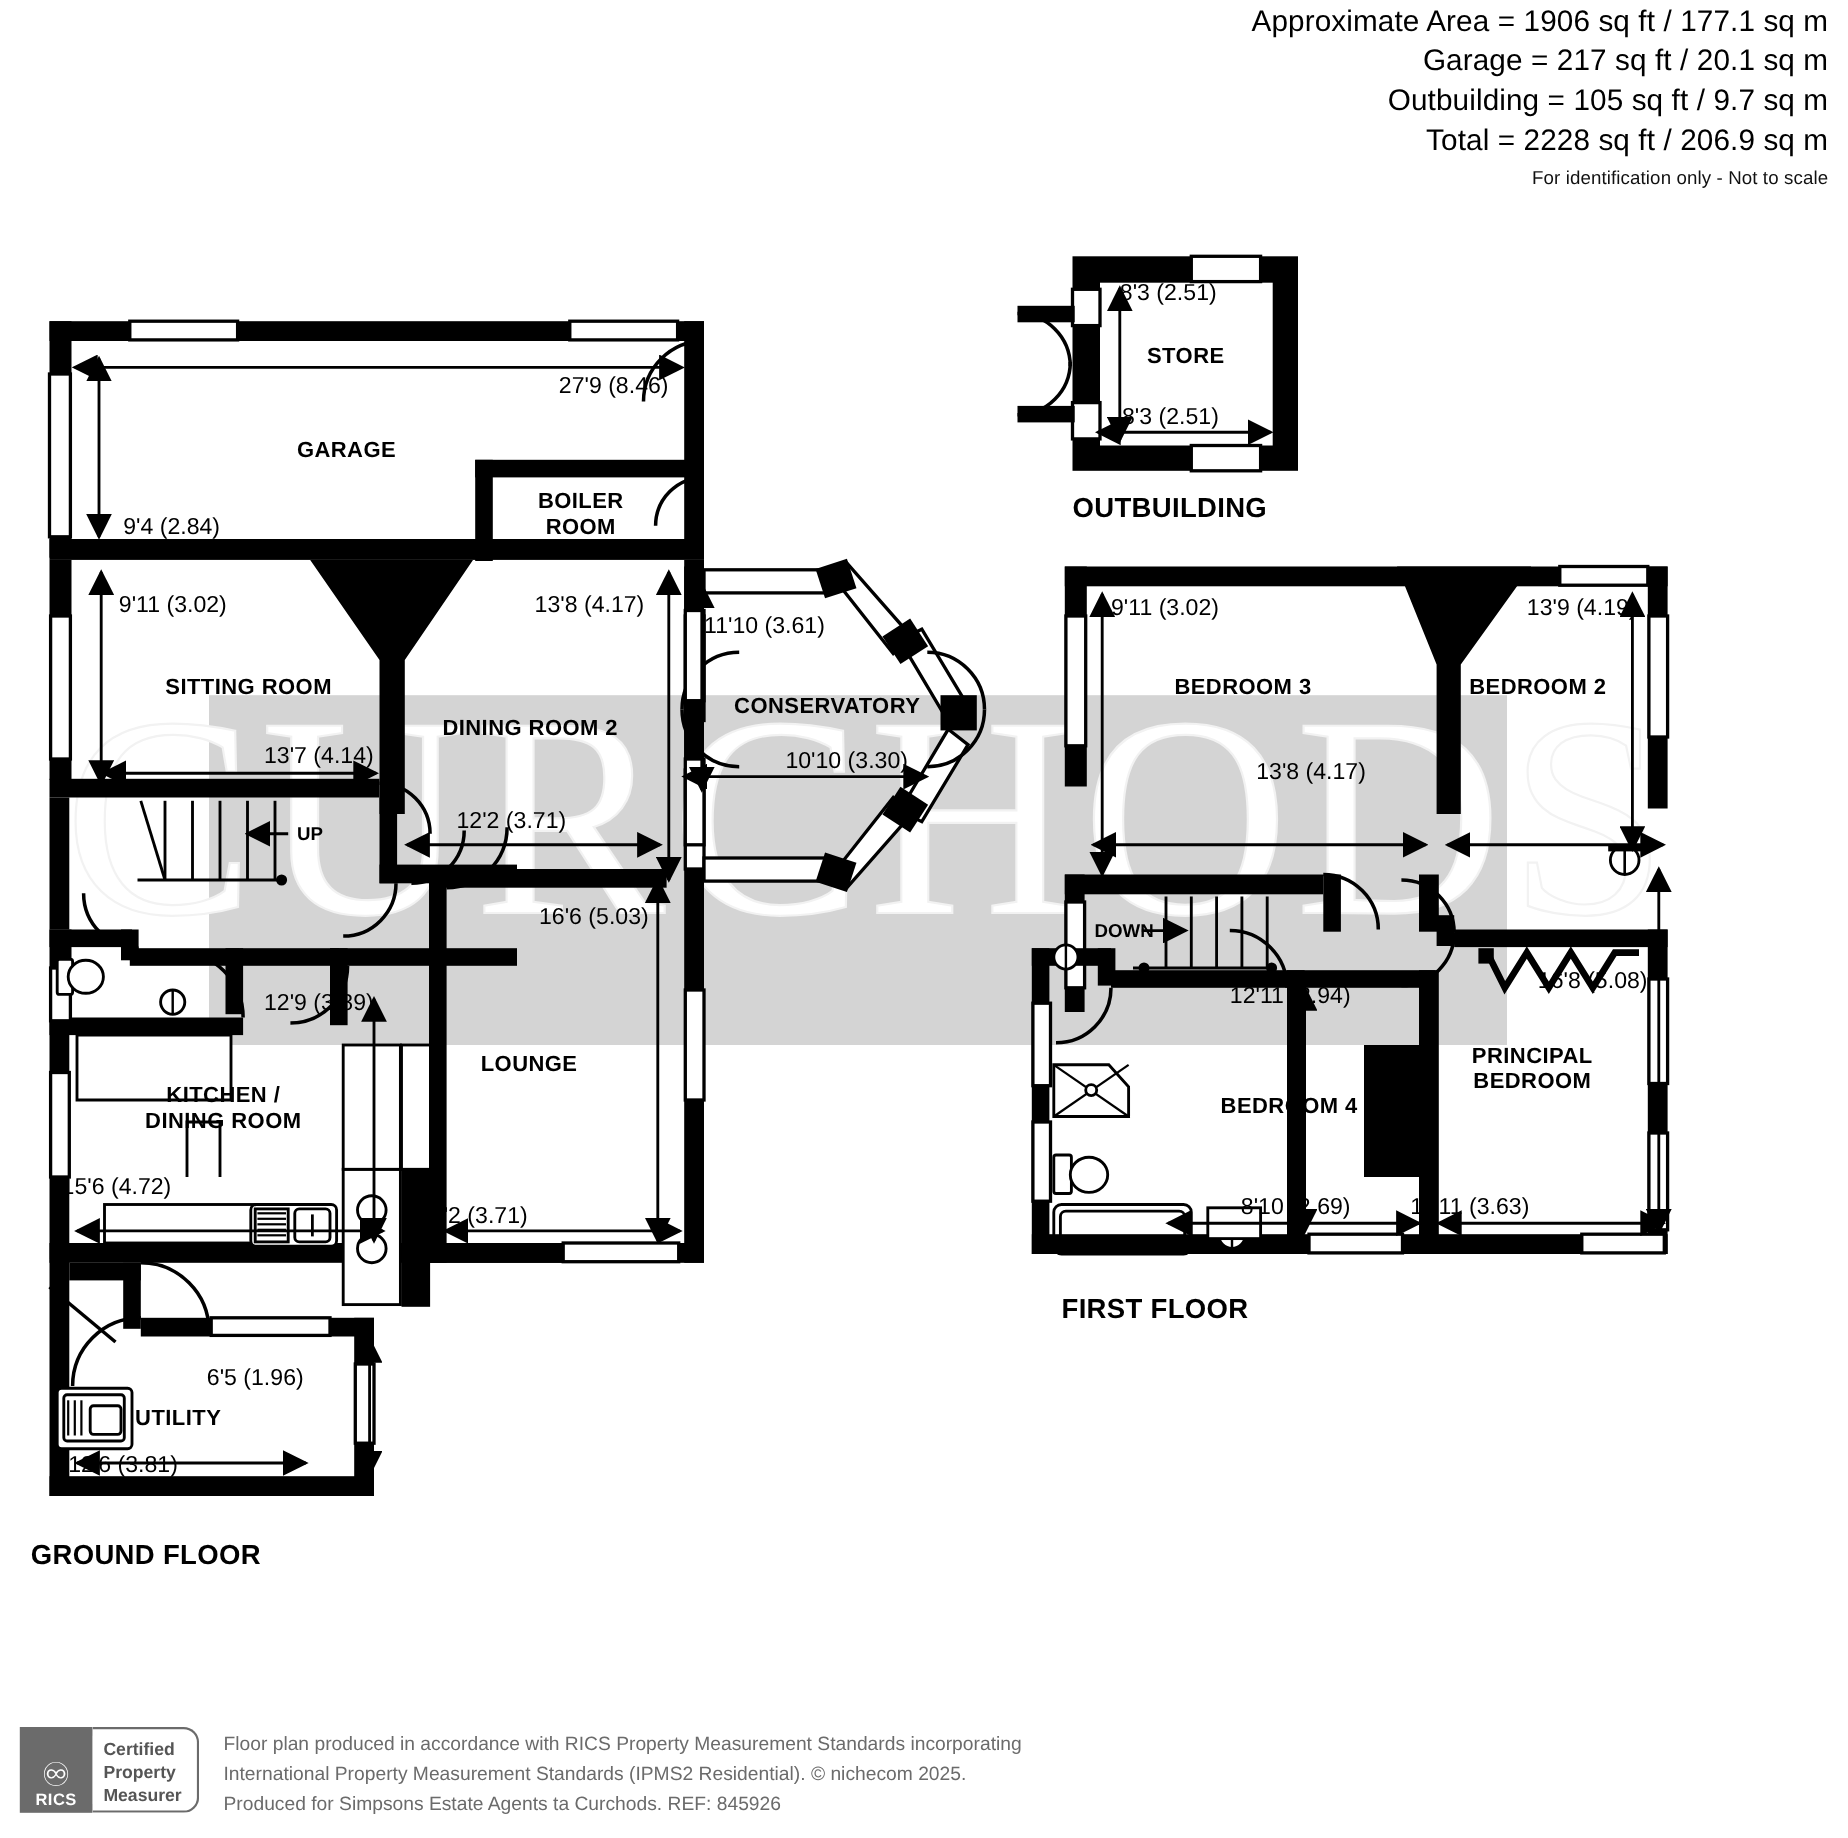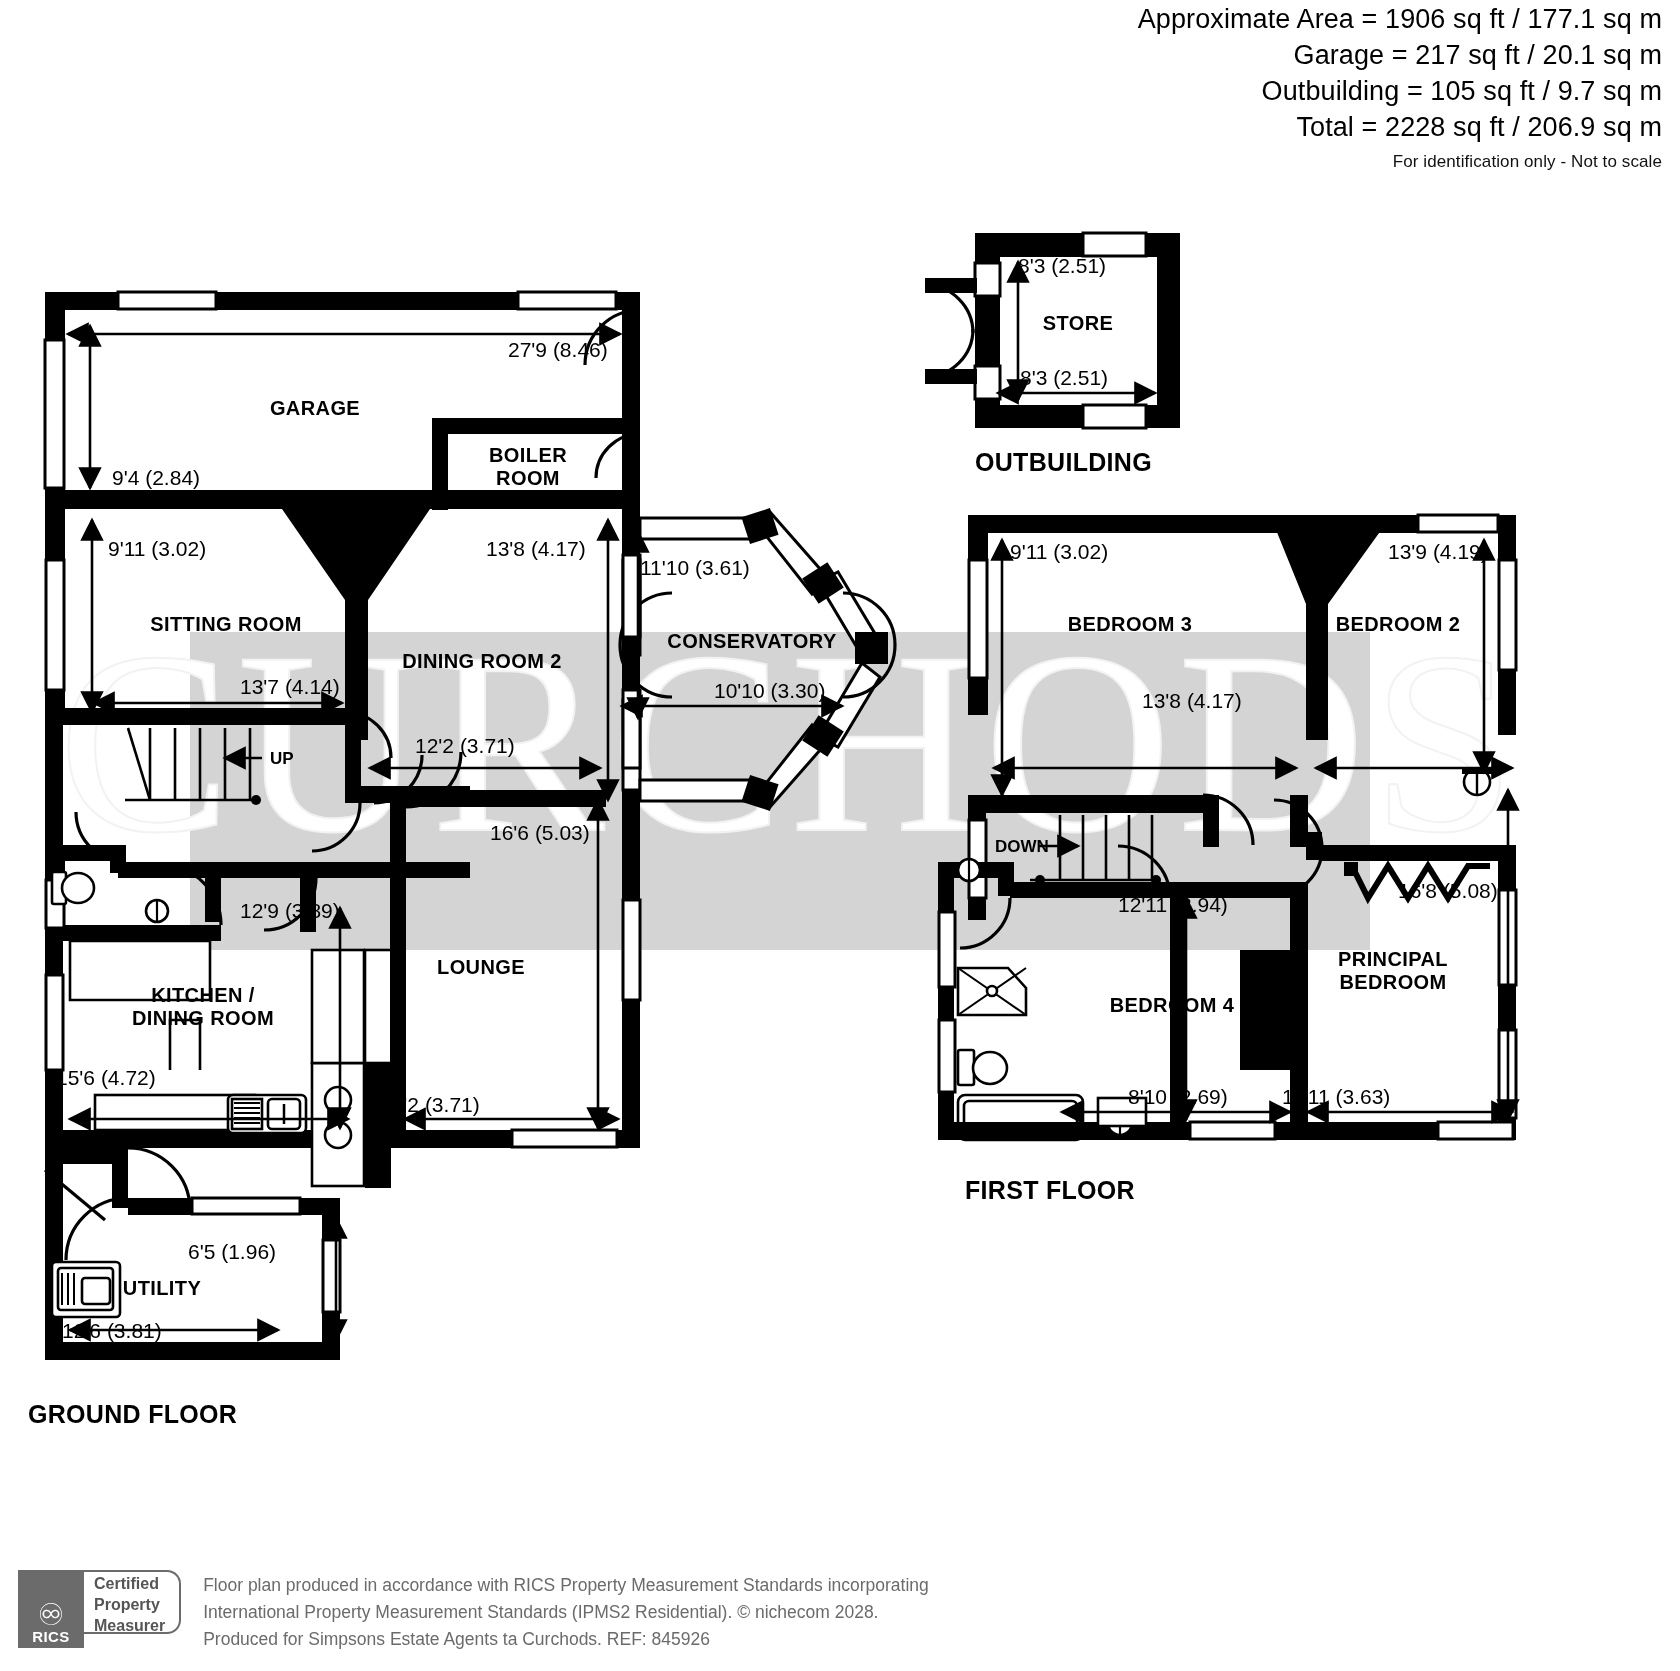--- a/index.html
+++ b/index.html
@@ -18,21 +18,21 @@
     position:absolute;left:18px;top:1570px;display:flex;align-items:flex-start;
   }
   .ricsbox{
     width:66px;height:78px;background:#6b6b6b;color:#fff;
     display:flex;flex-direction:column;align-items:center;justify-content:flex-end;
     padding-bottom:3px;box-sizing:border-box;
   }
   .ricslion{font-size:30px;line-height:26px;}
   .ricsword{font-size:15px;font-weight:bold;letter-spacing:.4px;}
   .certbox{
-    border:2px solid #6b6b6b;border-left:none;height:64px;box-sizing:border-box;
+    border:2px solid #6b6b6b;border-left:none;height:78px;box-sizing:border-box;
     padding:4px 14px 0 10px;border-radius:0 14px 14px 0;
     display:flex;flex-direction:column;justify-content:center;
   }
   .certbox span{font-size:16px;font-weight:bold;color:#555;line-height:21px;}
   .foottext{
     margin-left:22px;font-size:17.5px;color:#6b6b6b;line-height:27px;
     padding-top:2px;
   }
   .floorlabel{position:absolute;font-size:25px;font-weight:bold;letter-spacing:.3px;}
 </style>
@@ -429,18 +429,18 @@
       <div class="ricslion">♾</div>
       <div class="ricsword">RICS</div>
     </div>
     <div class="certbox">
       <span>Certified</span>
       <span>Property</span>
       <span>Measurer</span>
     </div>
     <div class="foottext">
       <div>Floor plan produced in accordance with RICS Property Measurement Standards incorporating</div>
-      <div>International Property Measurement Standards (IPMS2 Residential).   © nichecom 2028.</div>
+      <div>International Property Measurement Standards (IPMS2 Residential).   © nichecom 2025.</div>
       <div>Produced for Simpsons Estate Agents ta Curchods.   REF:  845926</div>
     </div>
   </div>
 
 </div>
 
 </body></html>

